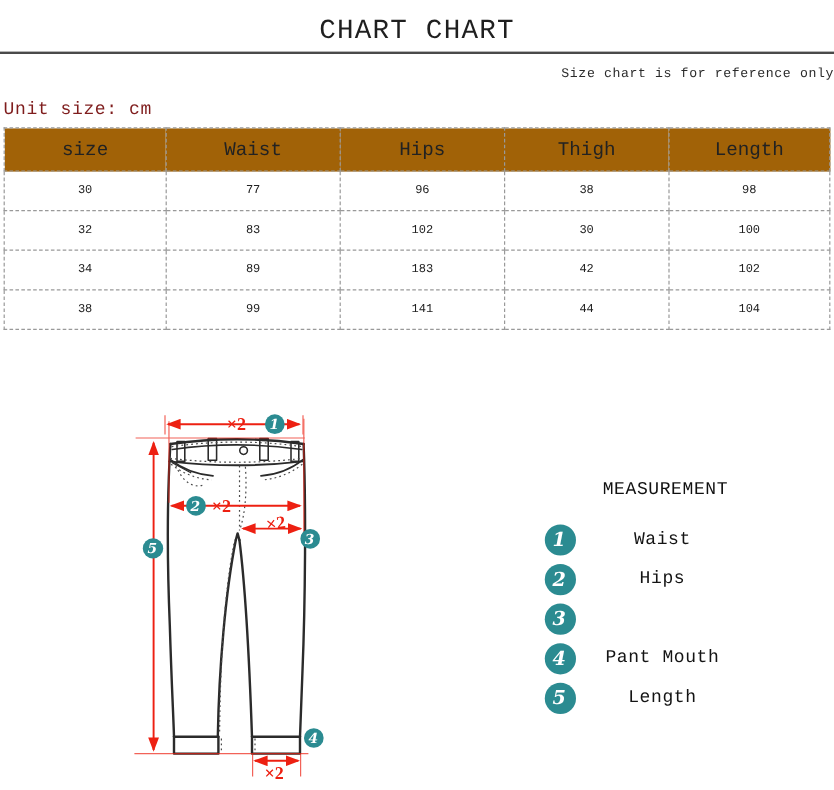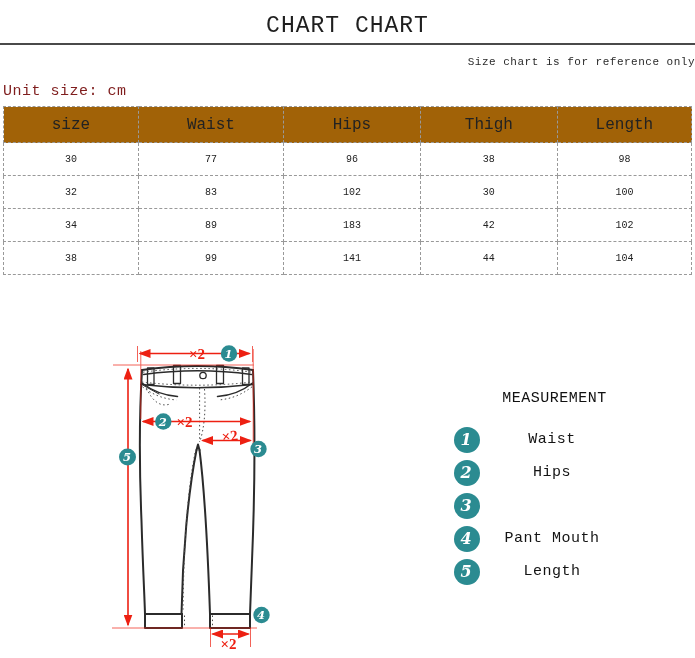--- a/index.html
+++ b/index.html
@@ -42,21 +42,21 @@
   .size-table col.c2 { width: 21.1%; }
   .size-table col.c3 { width: 19.9%; }
   .size-table col.c4 { width: 19.9%; }
   .size-table col.c5 { width: 19.5%; }
 
   
   .diagram-section { position: absolute; left: 0; top: 328px; width: 695px; height: 330px; }
   .diagram-svg { position: absolute; left: 0; top: 0; }
 
   
-  .legend { position: absolute; left: 437px; top: 50px; width: 235px; }
+  .legend { position: absolute; left: 437px; top: 60px; width: 235px; }
   .legend-heading {
     text-align: center; font-size: 15px; letter-spacing: 0.5px;
     color: #111; line-height: 16px;
   }
   .legend-items { margin-top: 16px; }
   .legend-item { display: flex; align-items: center; height: 33px; }
   .legend-badge {
     margin-left: 17px; width: 26px; height: 26px; border-radius: 50%;
     background: #2b8b91; color: #fff;
     font-family: "DejaVu Serif", "Liberation Serif", serif;

